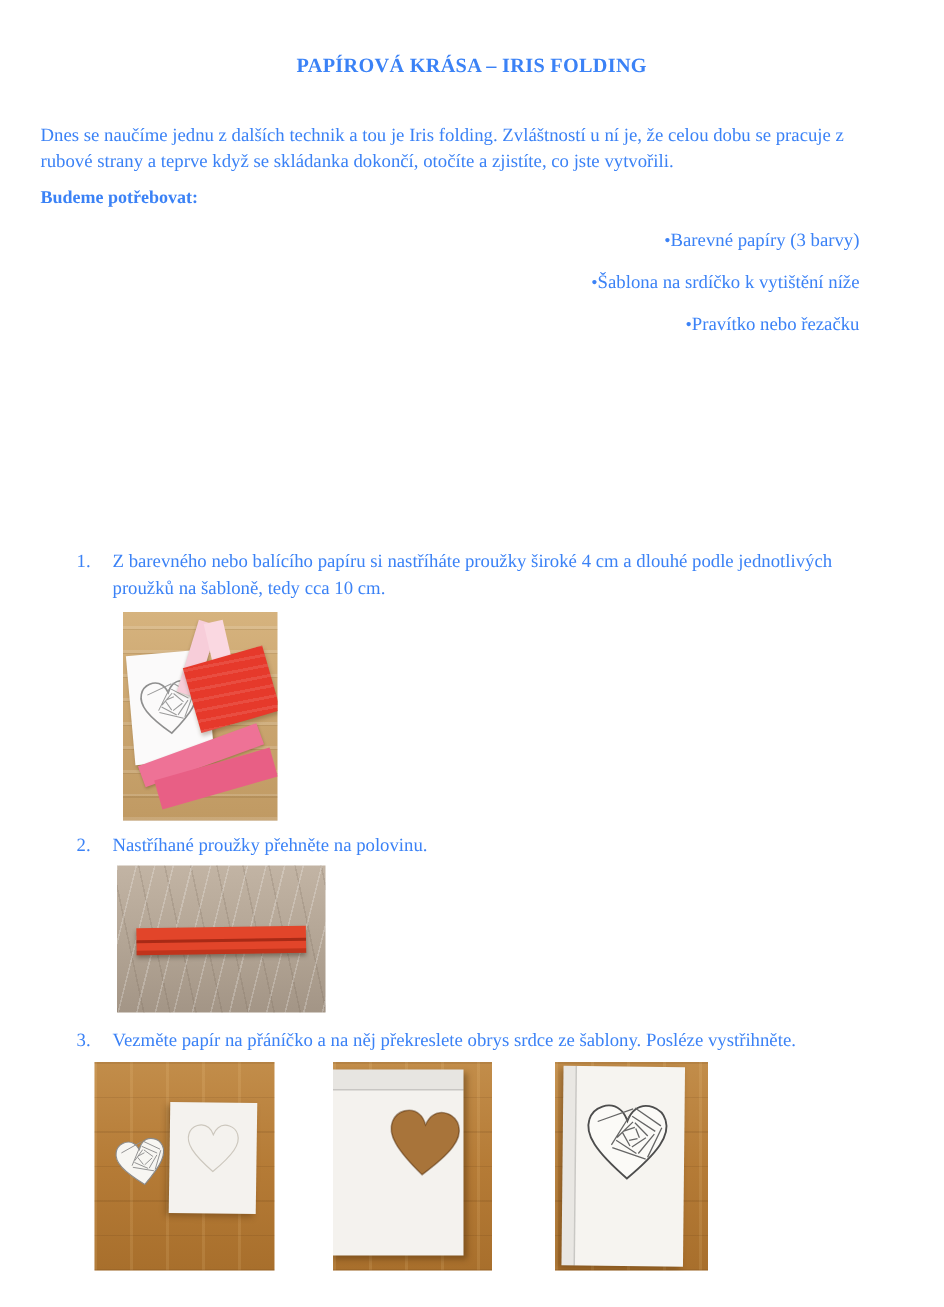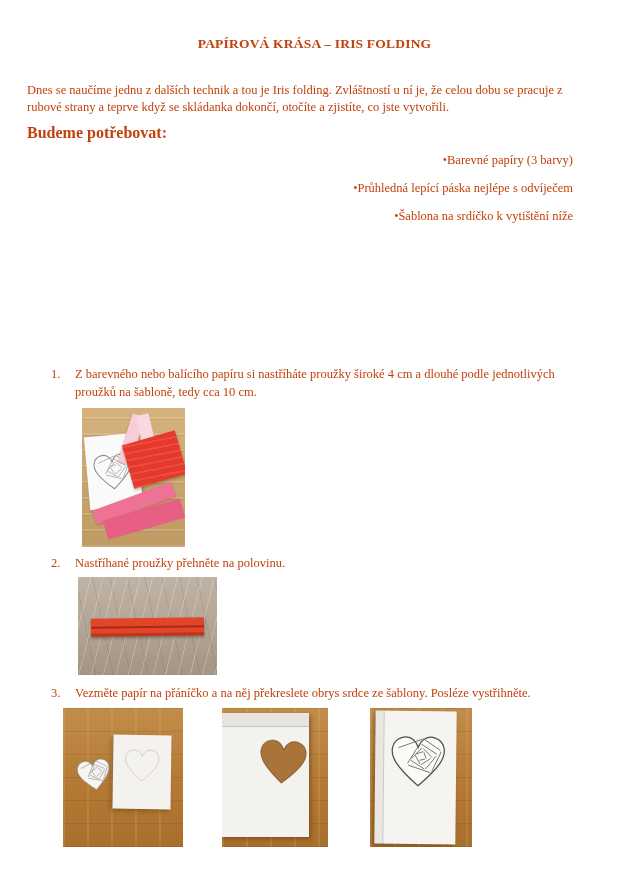--- a/index.html
+++ b/index.html
@@ -1,23 +1,23 @@
 <!DOCTYPE html>
 <html><head>
 <meta charset="utf-8">
 <style>
   html,body{margin:0;padding:0;background:#ffffff;}
   .page{position:relative;width:629px;height:871px;background:#ffffff;
-        font-family:"Liberation Serif",serif;color:#c2410c;overflow:hidden;}
+        font-family:"Liberation Serif",serif;color:#3b82f6;overflow:hidden;}
 
   .title{position:absolute;top:36px;left:0;width:629px;text-align:center;
          font-weight:bold;font-size:13.5px;letter-spacing:.2px;}
   .intro{position:absolute;top:82px;left:27px;width:565px;
          font-size:12.5px;line-height:17px;text-align:left;}
-  .needs-heading{position:absolute;top:124px;left:27px;font-weight:bold;font-size:16px;}
+  .needs-heading{position:absolute;top:124px;left:27px;font-weight:bold;font-size:12px;}
 
   .needs-list{position:absolute;top:153px;left:53px;width:520px;
               list-style:none;margin:0;padding:0;font-size:12.5px;}
   .needs-item{line-height:15px;margin-bottom:13px;text-align:right;}
   .needs-item .dot{display:inline-block;width:16px;font-size:12px;}
 
   .step{position:absolute;left:51px;width:541px;font-size:12.5px;line-height:17.5px;}
   .step-num{position:absolute;left:0;top:0;}
   .step-text{display:block;margin-left:24px;}
   #step1{top:366px;} #step2{top:555px;} #step3{top:685px;}
@@ -82,22 +82,22 @@
 <div class="page">
 
   <div class="title">PAPÍROVÁ KRÁSA – IRIS FOLDING</div>
 
   <div class="intro">Dnes se naučíme jednu z dalších technik a tou je Iris folding. Zvláštností u ní je, že celou dobu se pracuje z rubové strany a teprve když se skládanka dokončí, otočíte a zjistíte, co jste vytvořili.</div>
 
   <div class="needs-heading">Budeme potřebovat:</div>
 
   <ul class="needs-list">
     <li class="needs-item"><span class="dot">•</span><span>Barevné papíry (3 barvy)</span></li>
-    <li class="needs-item"><span class="dot">•</span><span>Průhledná lepící páska nejlépe s odvíječem</span></li>
     <li class="needs-item"><span class="dot">•</span><span>Šablona na srdíčko k vytištění níže</span></li>
+    <li class="needs-item"><span class="dot">•</span><span>Pravítko nebo řezačku</span></li>
   </ul>
 
   <div class="step" id="step1">
     <span class="step-num">1.</span>
     <span class="step-text">Z barevného nebo balícího papíru si nastříháte proužky široké 4 cm a dlouhé podle jednotlivých proužků na šabloně, tedy cca 10 cm.</span>
   </div>
 
   <div class="photo wood-light" id="photo1">
     <div class="abs tpl-paper">
       <svg width="44" height="42" viewBox="0 0 100 96" style="margin:14px 0 0 4px">

